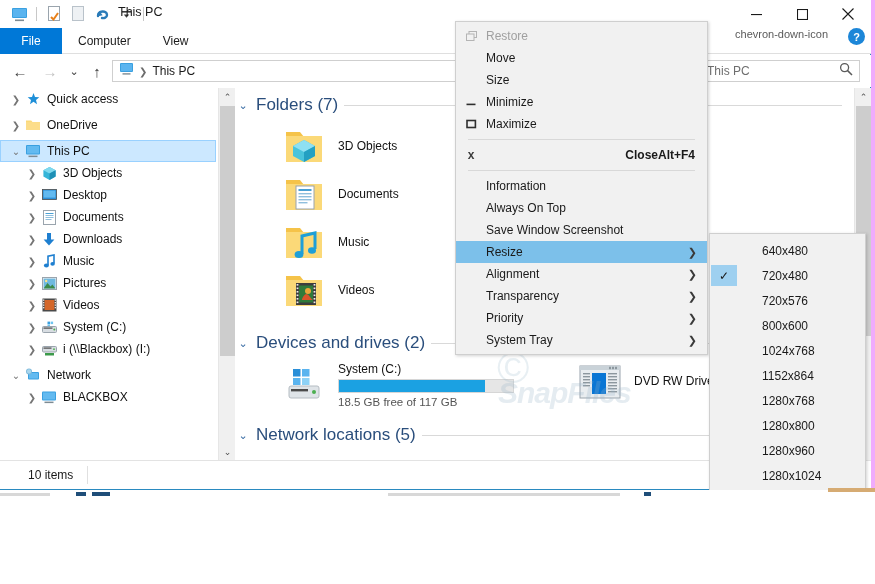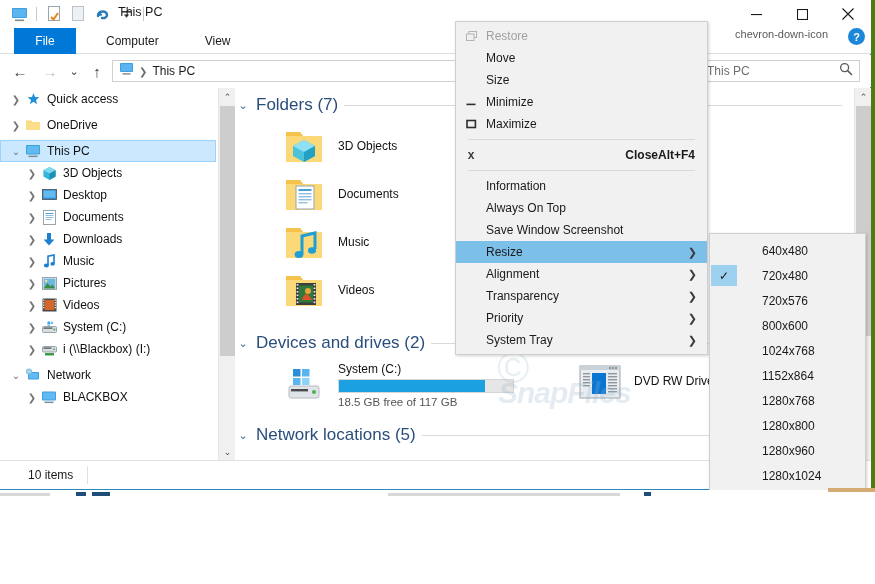--- a/index.html
+++ b/index.html
@@ -3,21 +3,21 @@
 <meta charset="utf-8">
 <style>
   * { box-sizing: border-box; }
   html, body {
     margin: 0; padding: 0;
     width: 875px; height: 584px;
     background: #ffffff;
     font-family: "Liberation Sans", sans-serif;
     overflow: hidden;
   }
-  #root { position: relative; width: 875px; height: 584px; background:#4d7c0f; }
+  #root { position: relative; width: 875px; height: 584px; background:#f0abfc; }
 
   
   .window {
     position:absolute; left:0; top:0; width:871px; height:490px;
     background:#ffffff; border:1px solid #2a8ac0; border-top:none; border-left:none;
   }
 
   
   .titlebar { position:absolute; left:0; top:0; width:871px; height:28px; background:#ffffff; }
   .qat { position:absolute; left:8px; top:3px; height:22px; display:flex; align-items:center; gap:2px; }
@@ -25,21 +25,21 @@
   .qat-sep { width:1px; height:14px; background:#c8c8c8; margin:0 4px; }
   .win-title { position:absolute; left:118px; top:5px; font-size:12.5px; color:#1a1a1a; }
 
   .caption-btns { position:absolute; right:0; top:0; height:28px; display:flex; }
   .cap-btn { width:46px; height:28px; display:flex; align-items:center; justify-content:center; }
   .cap-btn svg { display:block; }
 
   
   .ribbon { position:absolute; left:0; top:28px; width:871px; height:26px; background:#ffffff; border-bottom:1px solid #dfdfdf; }
   .tabs { display:flex; height:26px; align-items:stretch; }
-  .tab { padding:0 16px; display:flex; align-items:center; font-size:12px; color:#1a1a1a;margin-left:14px; }
+  .tab { padding:0 16px; display:flex; align-items:center; font-size:12px; color:#1a1a1a; }
   .tab.file { background:#0078d7; color:#ffffff; min-width:62px; justify-content:center; padding:0 12px; }
   .ribbon-right { position:absolute; right:6px; top:0; height:26px; display:flex; gap:20px; }
   .chev-small { color:#5a5a5a; font-size:11px; }
   .help-ico { width:17px; height:17px; border-radius:50%; background:#1c86d8; color:#fff; font-size:11px; font-weight:bold; display:flex; align-items:center; justify-content:center; }
 
   
   .addrrow { position:absolute; left:0; top:55px; width:871px; height:32px; background:#ffffff; }
   .nav-btn { position:absolute; top:4px; width:24px; height:24px; display:flex; align-items:center; justify-content:center; color:#3c3c3c; font-size:15px; }
   .addrbox {
     position:absolute; left:112px; top:60px; width:580px; height:22px;

